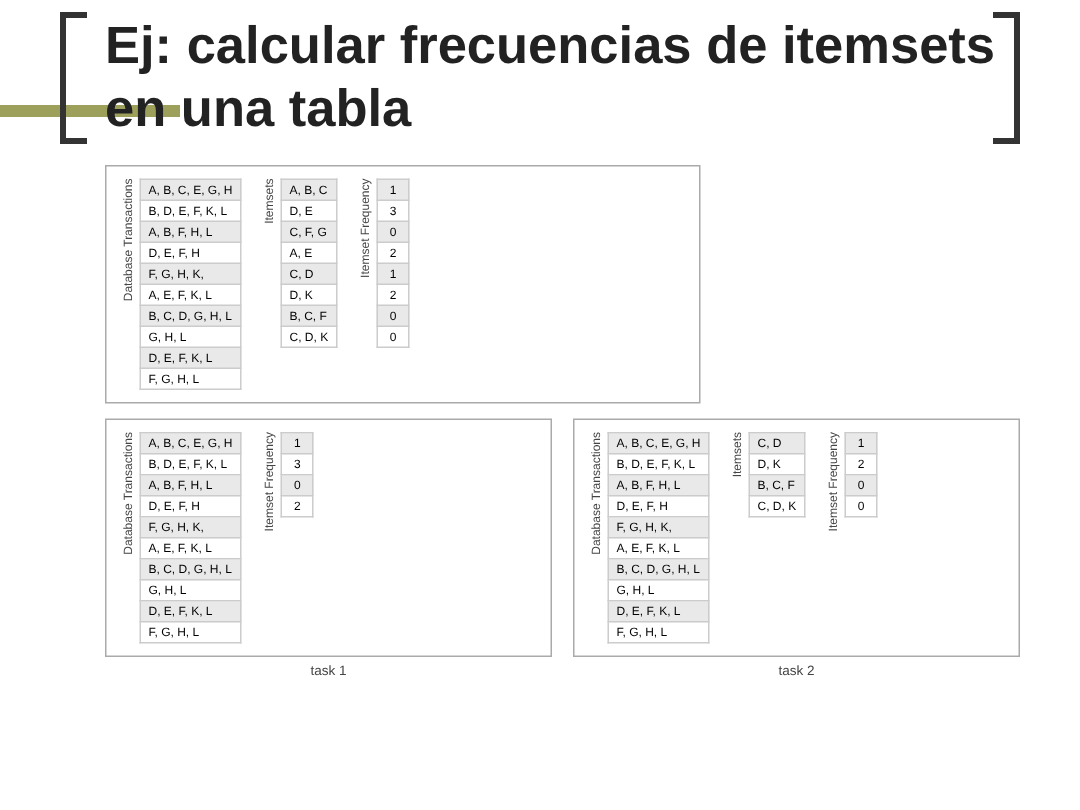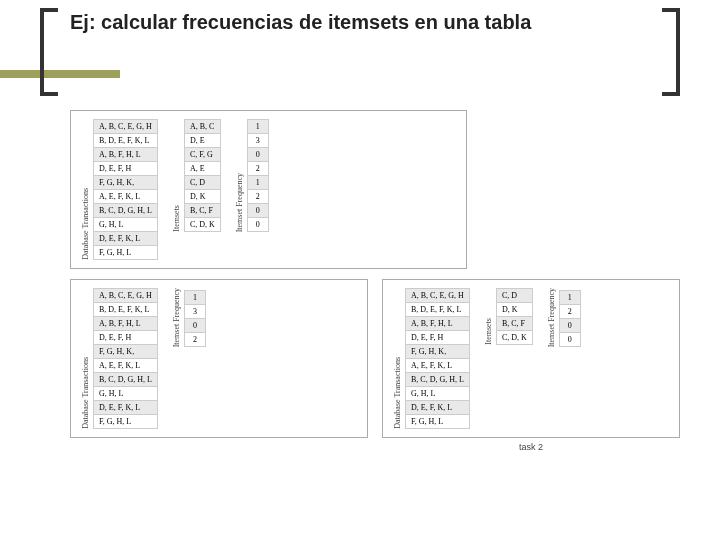--- a/index.html
+++ b/index.html
@@ -2,26 +2,26 @@
 <html><head>
 <meta charset="utf-8">
 <style>
   * { box-sizing: border-box; margin: 0; padding: 0; }
   body { width: 720px; height: 540px; font-family: Arial, sans-serif; background: #fff; position: relative; }
   .title-wrap { position: absolute; top: 10px; left: 60px; right: 40px; }
   .bracket { position: absolute; width: 18px; height: 88px; }
   .bracket.left { left: 40px; top: 8px; border-left: 4px solid #333; border-top: 4px solid #333; border-bottom: 4px solid #333; }
   .bracket.right { right: 40px; top: 8px; border-right: 4px solid #333; border-top: 4px solid #333; border-bottom: 4px solid #333; }
   .accent { position: absolute; left: 0; top: 70px; width: 120px; height: 8px; background: #9ca05a; }
-  .title { font-size: 20px; line-height: 1.2; color: #222; padding-left: 10px; }
+  .title { font-size: 35px; line-height: 1.2; color: #222; padding-left: 10px; }
   .content { position: absolute; top: 110px; left: 70px; right: 40px; }
   .caption { font-size: 9.5px; color: #444; margin: 4px 0 6px; }
   .panel { margin-bottom: 10px; }
   .group { display: flex; align-items: flex-start; gap: 14px; border: 0.5px solid #aaa; padding: 8px 10px; }
-  .block { display: flex; align-items: flex-end; gap: 3px; font-family: Liberation Serif, serif; }
+  .block { display: flex; align-items: flex-start; gap: 3px; }
   .vlabel { writing-mode: vertical-rl; transform: rotate(180deg); font-size: 8px; color: #444; }
   table { border-collapse: collapse; }
   td { font-size: 8px; padding: 2px 5px; text-align: left; white-space: nowrap; border: 0.5px solid #ccc; }
   tr:nth-child(odd) td { background: #e9e9e9; }
   tr:nth-child(even) td { background: #fff; }
   .freq td { text-align: center; padding: 2px 8px; }
   .tasks { display: flex; gap: 14px; }
   .task { flex: 1; }
   .tasklabel { text-align: center; font-size: 9px; color: #444; margin-top: 4px; }
 </style>
@@ -194,20 +194,21 @@
                   <tr>
                     <td>0</td>
                   </tr>
                   <tr>
                     <td>2</td>
                   </tr>
                 </tbody>
               </table>
           </div>
         </div>
+        <div class="tasklabel">task 1</div>
       </div>
       <div class="task">
         <div class="group">
           <div class="block">
             <div class="vlabel">Database Transactions</div>
             <table>
                 <tbody id="tx-2">
                   <tr>
                     <td>A, B, C, E, G, H</td>
                   </tr>

